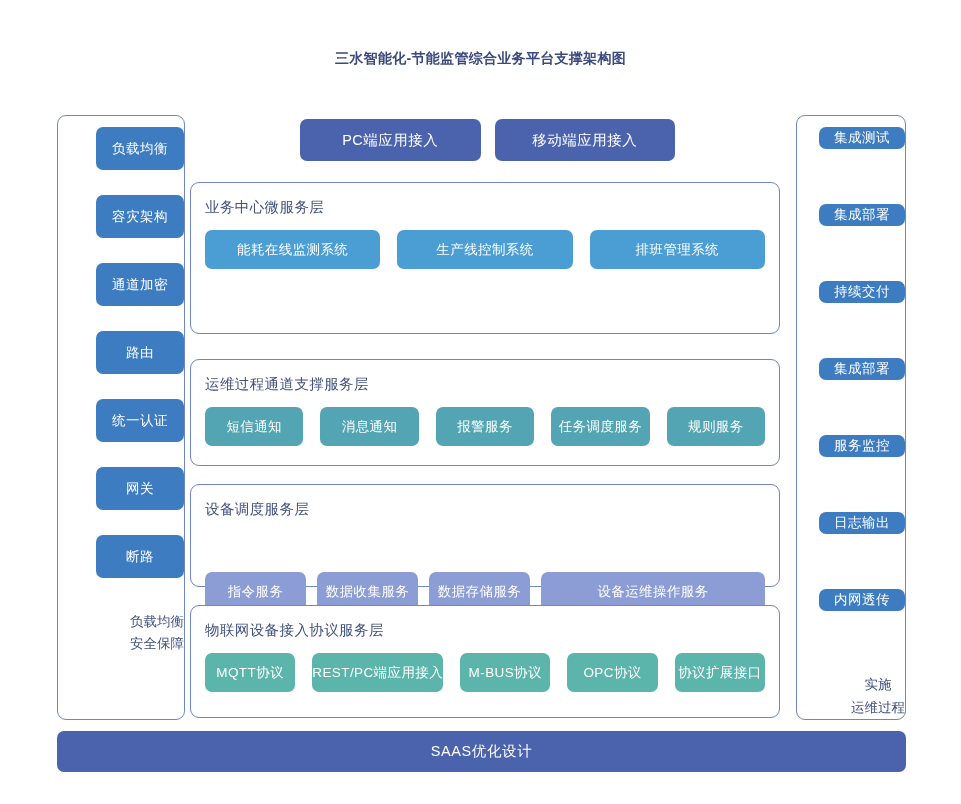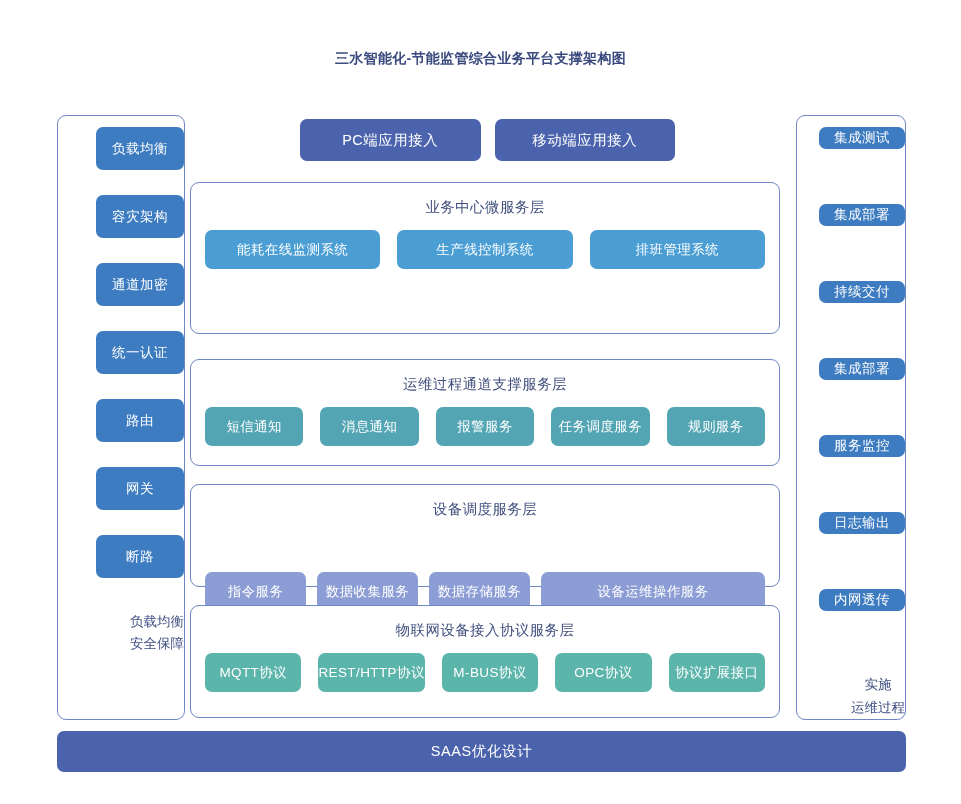--- a/index.html
+++ b/index.html
@@ -102,21 +102,21 @@
     left: 190px;
     width: 590px;
     padding: 0 14px;
   }
   #layer-business { top: 182px;  height: 152px; }
   #layer-ops      { top: 359px;  height: 107px; }
   #layer-device   { top: 484px;  height: 103px; }
   #layer-iot      { top: 605px;  height: 113px; }
 
   .layer-title {
-    text-align: center;
+    text-align: left;
     color: #41507e;
     font-size: 14.5px;
     padding-top: 15px;
     padding-bottom: 13px;
     letter-spacing: 0.4px;
   }
 
   .chip-row {
     display: flex;
     gap: 17px;
@@ -168,22 +168,22 @@
 <body>
 
 <div id="page">
 
   <div class="page-title">三水智能化-节能监管综合业务平台支撑架构图</div>
 
   <div class="panel side-col" id="left-col">
     <div class="side-btn">负载均衡</div>
     <div class="side-btn">容灾架构</div>
     <div class="side-btn">通道加密</div>
+    <div class="side-btn">路由</div>
     <div class="side-btn">统一认证</div>
-    <div class="side-btn">路由</div>
     <div class="side-btn">网关</div>
     <div class="side-btn">断路</div>
     <div class="side-caption">
       <div>负载均衡</div>
       <div>安全保障</div>
     </div>
   </div>
 
   <div class="panel side-col" id="right-col">
     <div class="side-btn">集成测试</div>
@@ -231,21 +231,21 @@
       <div class="chip device">数据收集服务</div>
       <div class="chip device">数据存储服务</div>
       <div class="chip device wide">设备运维操作服务</div>
     </div>
   </div>
 
   <div class="panel layer" id="layer-iot">
     <div class="layer-title">物联网设备接入协议服务层</div>
     <div class="chip-row">
       <div class="chip iot">MQTT协议</div>
-      <div class="chip iot">REST/HTTP协议</div>
+      <div class="chip iot">REST/PC端应用接入</div>
       <div class="chip iot">M-BUS协议</div>
       <div class="chip iot">OPC协议</div>
       <div class="chip iot">协议扩展接口</div>
     </div>
   </div>
 
   <div id="bottom-bar">SAAS优化设计</div>
 
 </div>
 

